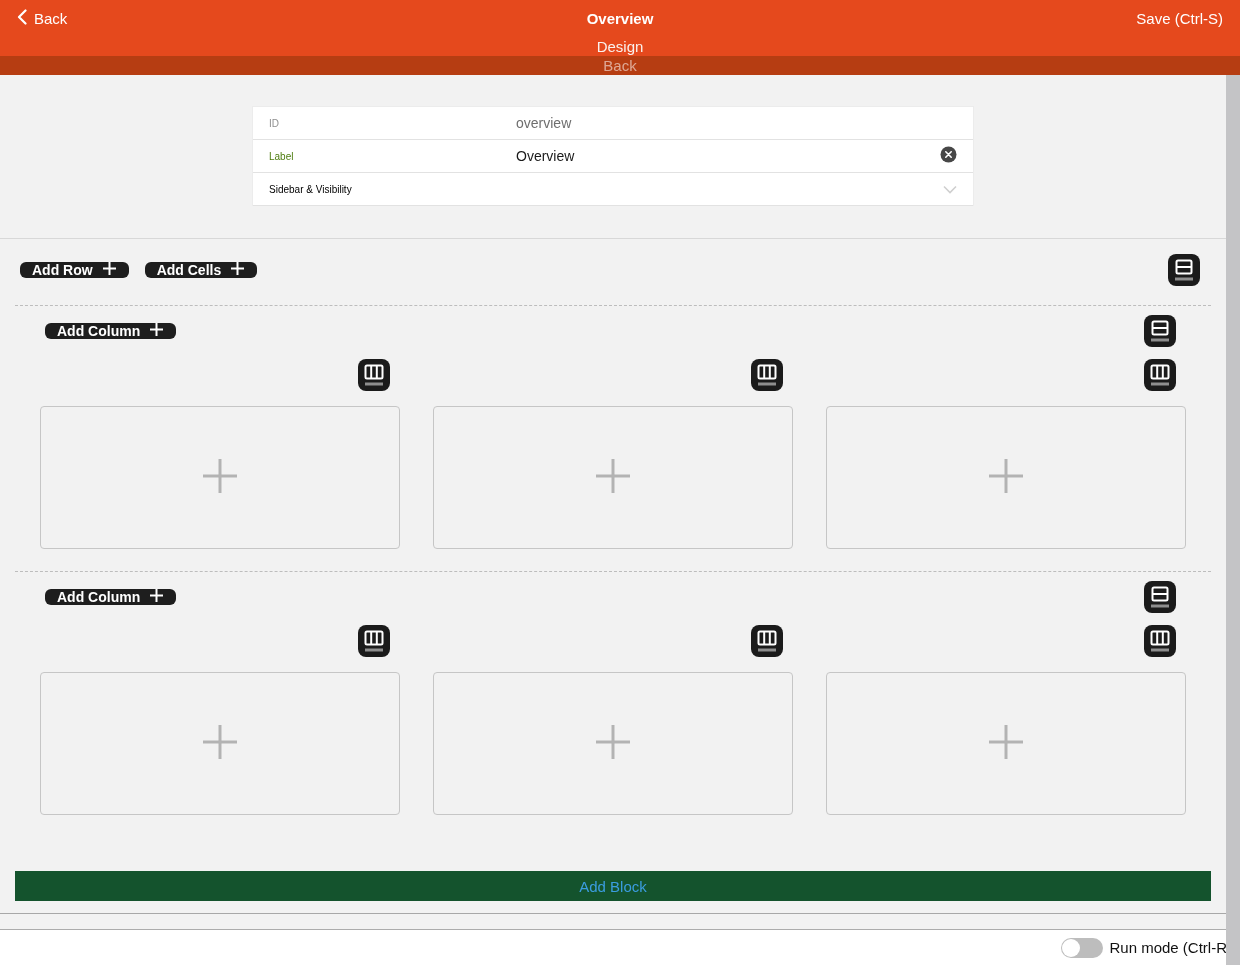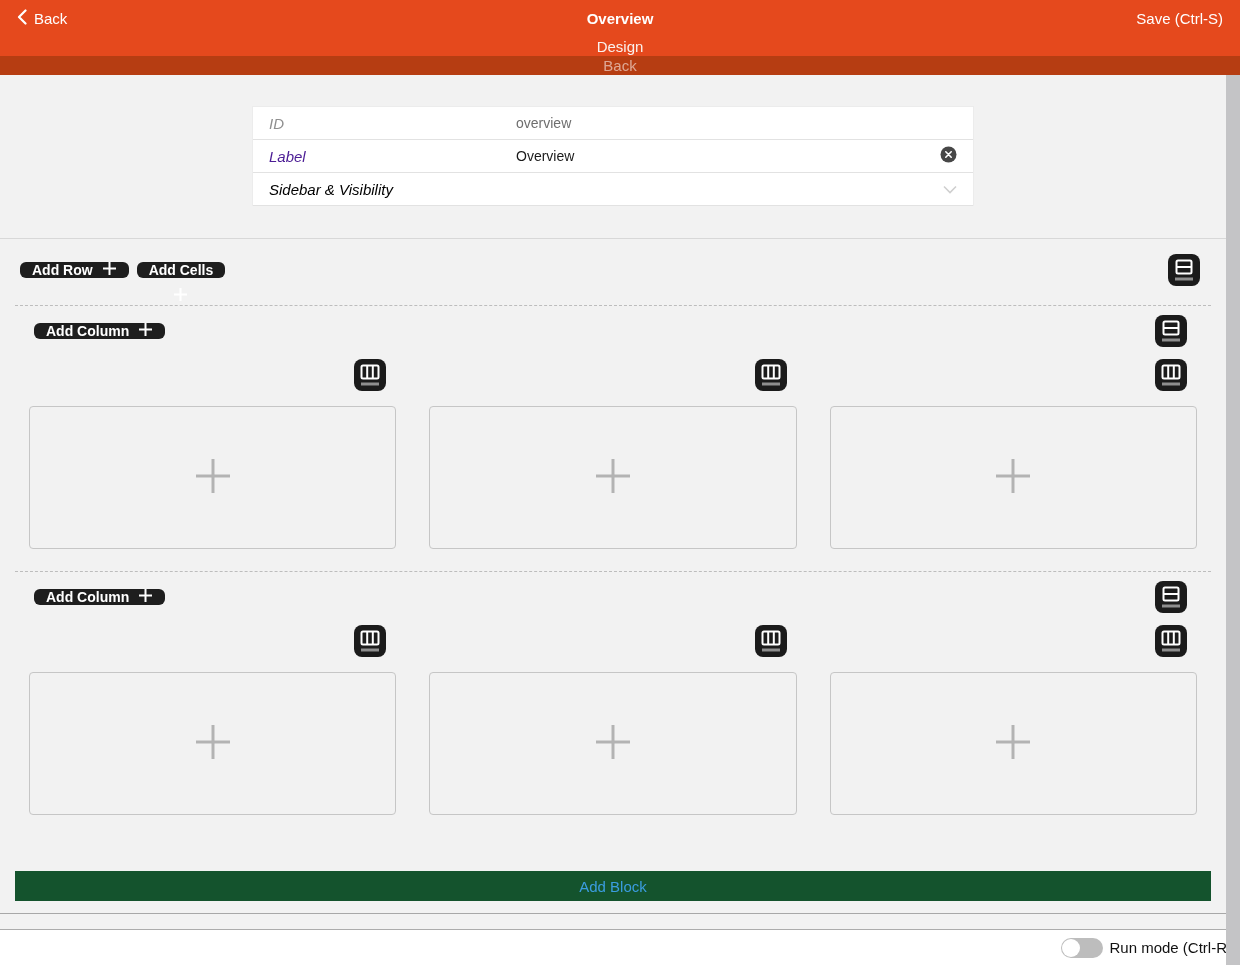--- a/index.html
+++ b/index.html
@@ -26,44 +26,44 @@
   .tabs { position:absolute; top:37px; left:0; right:0; height:38px; display:flex;flex-direction:column; }
   .tab { flex:1; display:flex; align-items:center; justify-content:center; font-size:15px; cursor:pointer; }
   .tab-design { background:#E5491D; color:#FAF1ED; }
   .tab-code   { background:#B63D12; color:rgba(255,255,255,0.55); }
   
   .app-body { position:absolute; top:75px; left:0; width:1226px; height:854px; overflow:hidden; }
   .scrollbar { position:absolute; top:75px; right:0; width:14px; height:890px; background:#C4C4C6; z-index:9; }
   
   .form-card { width:722px; margin:31px auto 0; background:#fff; border:1px solid #ECECEC; border-bottom:none; }
   .form-row { height:33px; display:flex; align-items:center; padding:0 16px; border-bottom:1px solid #E2E2E2; background:#fff; }
-  .form-label { width:247px; font-size:15px;font-style:italic; }
+  .form-label { width:247px; font-size:10px; }
   .form-value { font-size:14px; }
   .row-id .form-label { color:#8F8F8F; }
   .row-id .form-value { color:#6E6E6E; }
-  .row-label .form-label { color:#4c1d95; }
+  .row-label .form-label { color:#4d7c0f; }
   .row-label .form-value { color:#1A1A1A; }
   .row-sidebar .form-label { color:#000000; }
   .row-right { margin-left:auto; display:flex; align-items:center; cursor:pointer; }
   
   .divider { border-top:1px solid #D8D8D8; margin-top:32px; }
   .dashed  { border-top:1px dashed #BDBDBD; margin:19px 15px 0; }
   .solid-line { border-top:1px solid #A8A8A8; margin-top:12px; }
   
   .toolbar { margin-top:15px; height:32px; display:flex; align-items:center; padding:0 26px 0 20px; }
   .btn-dark {
     height:16px; background:#1E1E1E; color:#fff; border:none; border-radius:6px;
     font-family:inherit; font-weight:bold; font-size:14px;
     display:inline-flex; align-items:center; gap:9px; padding:0 12px; cursor:pointer;
   }
-  .toolbar .btn-dark + .btn-dark { margin-left:8px;flex-direction:column; }
+  .toolbar .btn-dark + .btn-dark { margin-left:16px; }
   .spacer { flex:1; }
   .tile-btn { width:32px; height:32px; padding:0; border:none; background:none; cursor:pointer; display:block; }
   
-  .section { padding:9px 29px 22px; }
+  .section { padding:9px 40px 22px; }
   .section-header { height:32px; display:flex; align-items:center; }
   .section-header .btn-dark { margin-left:5px; }
   .section-header .tile-btn { margin-right:10px; }
   .col-icons { display:flex; gap:33px; margin-top:12px; }
   .col-icons .col { flex:1; display:flex; justify-content:flex-end; padding-right:10px; }
   .boxes { display:flex; gap:33px; margin-top:15px; }
   .drop-box {
     flex:1; height:143px; border:1px solid #C6C6C6; border-radius:4px;
     display:flex; align-items:center; justify-content:center; cursor:pointer;
   }

